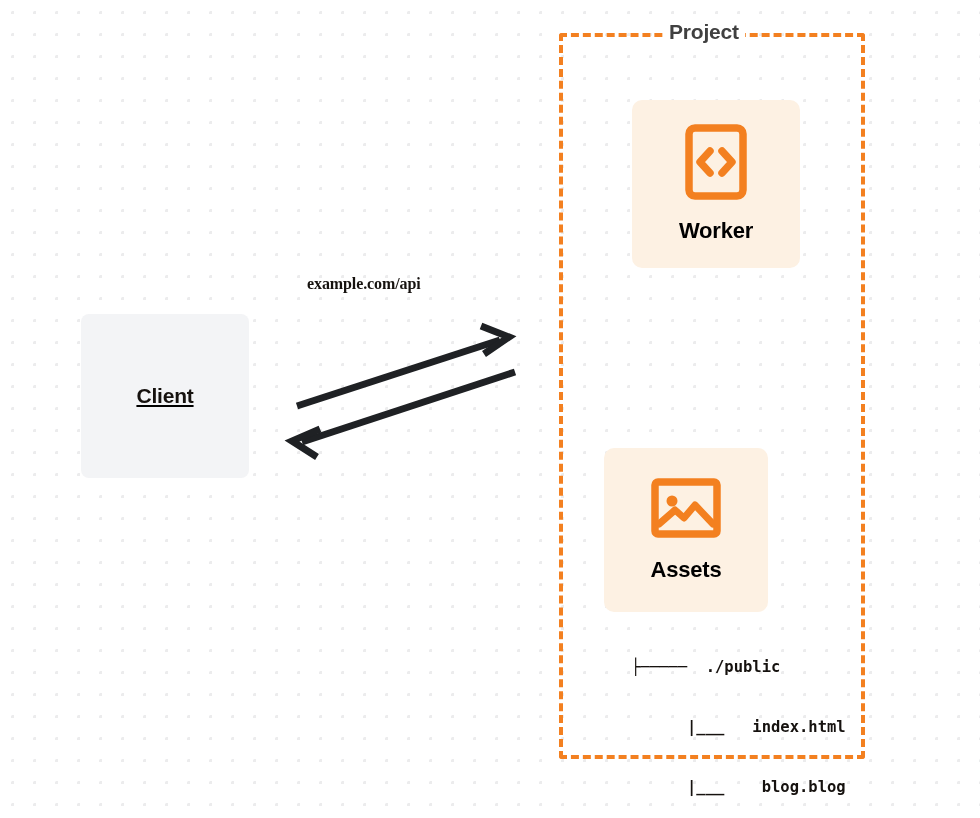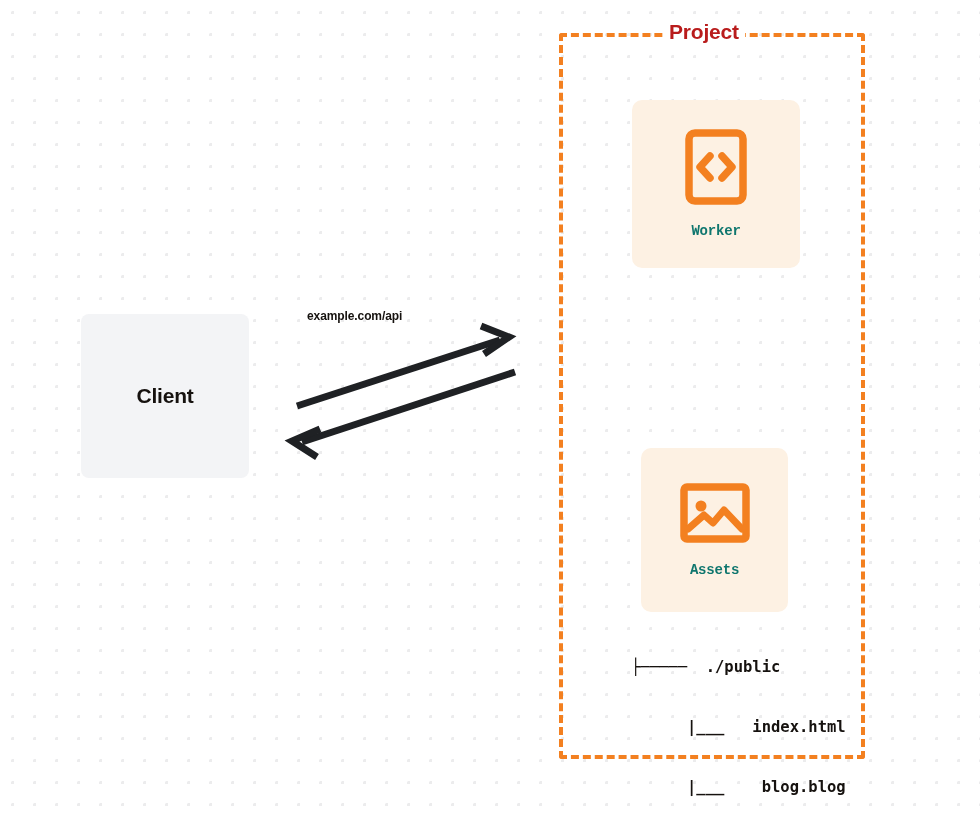--- a/index.html
+++ b/index.html
@@ -30,38 +30,40 @@
     position: absolute;
     left: 81px;
     top: 314px;
     width: 168px;
     height: 164px;
     background-color: #f3f4f6;
     border-radius: 8px;
     display: flex;
     align-items: center;
     justify-content: center;
+    text-decoration: underline;
   }
   .client-label {
     font-size: 21px;
     font-weight: bold;
     color: #16120f;
     letter-spacing: -0.2px;
   }
 
   
   .request-label {
     position: absolute;
     left: 307px;
-    top: 309px;
-    font-size: 12px;
+    top: 275px;
+    font-size: 16px;
     font-weight: bold;
     color: #16120f;
     letter-spacing: -0.1px;
     white-space: nowrap;
+    font-family: Liberation Serif, serif;
   }
 
   
   .arrows-svg {
     position: absolute;
     left: 0;
     top: 0;
     width: 980px;
     height: 818px;
     pointer-events: none;
@@ -79,21 +81,21 @@
     border-radius: 3px;
   }
   .project-title {
     position: absolute;
     left: 663px;
     top: 20px;
     padding: 0 6px;
     background-color: #ffffff;
     font-size: 21px;
     font-weight: bold;
-    color: #b91c1c;
+    color: #404040;
     letter-spacing: -0.2px;
     white-space: nowrap;
   }
 
   
   .service-card {
     position: absolute;
     background-color: #fdf1e3;
     border-radius: 10px;
     display: flex;
@@ -101,35 +103,34 @@
     align-items: center;
     justify-content: center;
   }
   .service-card.worker {
     left: 632px;
     top: 100px;
     width: 168px;
     height: 168px;
   }
   .service-card.assets {
-    left: 641px;
+    left: 604px;
     top: 448px;
-    width: 147px;
+    width: 164px;
     height: 164px;
   }
   .card-icon {
     display: block;
     margin-bottom: 14px;
   }
   .card-label {
-    font-size: 14px;
-    font-weight: bold;
-    color: #0f766e;
+    font-size: 22px;
+    font-weight: bold;
+    color: #000000;
     letter-spacing: -0.2px;
-    font-family: Liberation Mono, monospace;
   }
 
   
   .file-tree {
     position: absolute;
     left: 607px;
     top: 617px;
     font-family: "DejaVu Sans Mono", "Liberation Mono", monospace;
     font-size: 15.5px;
     font-weight: bold;

